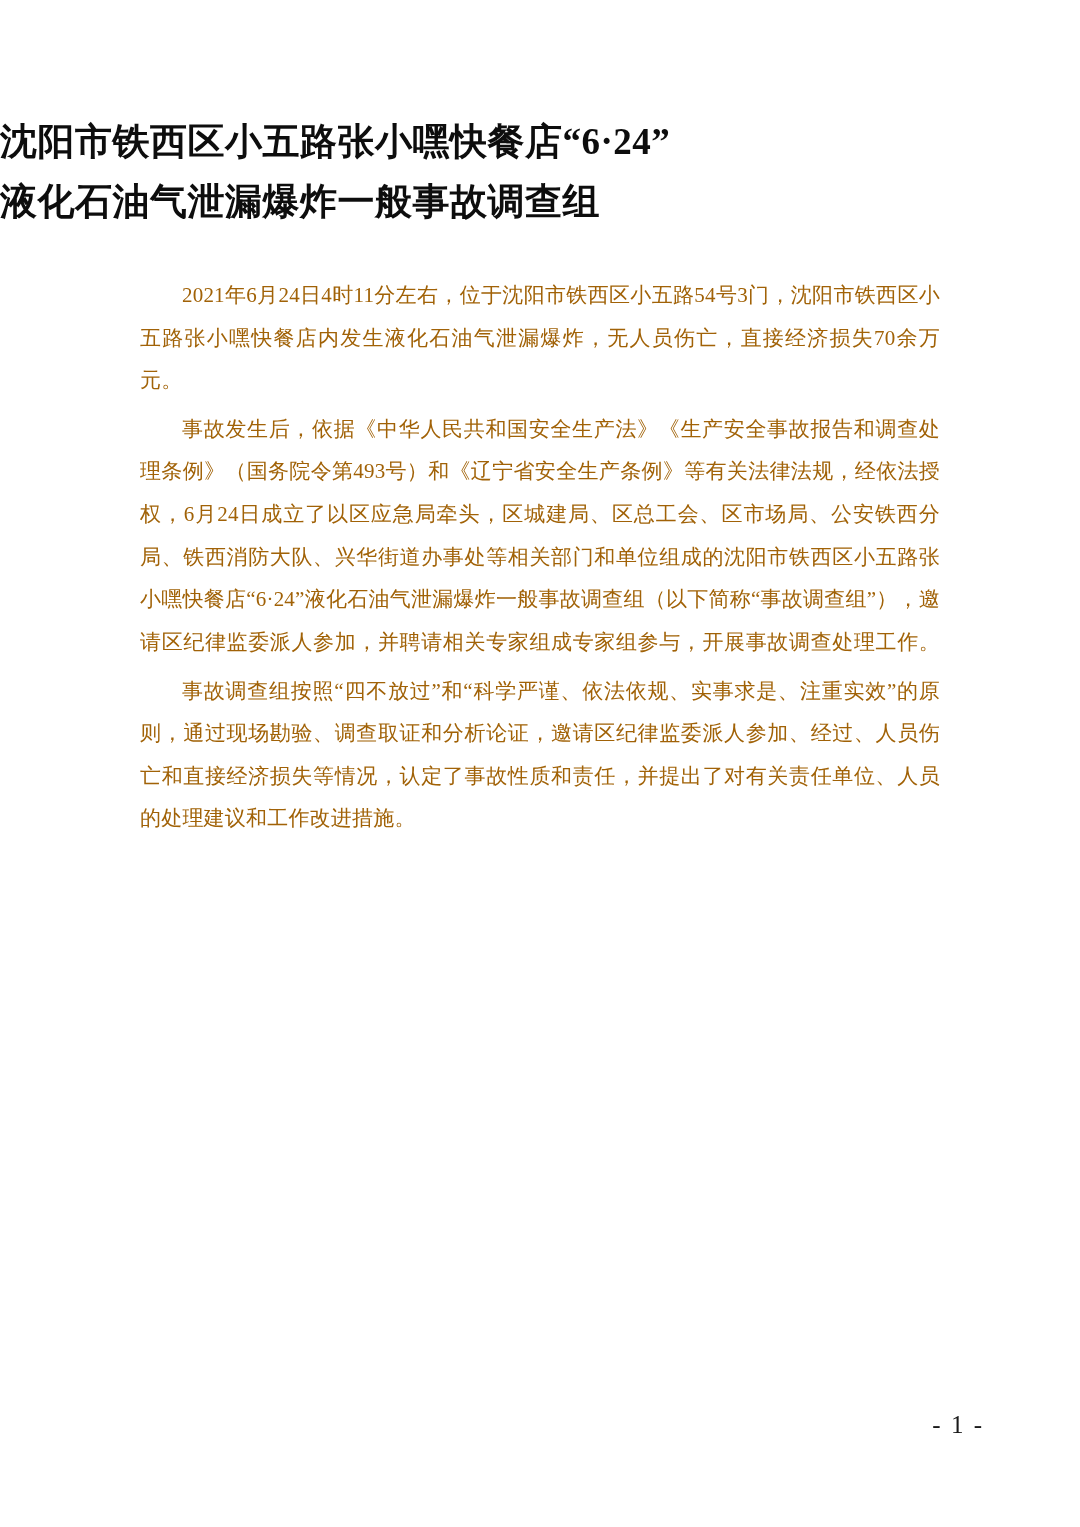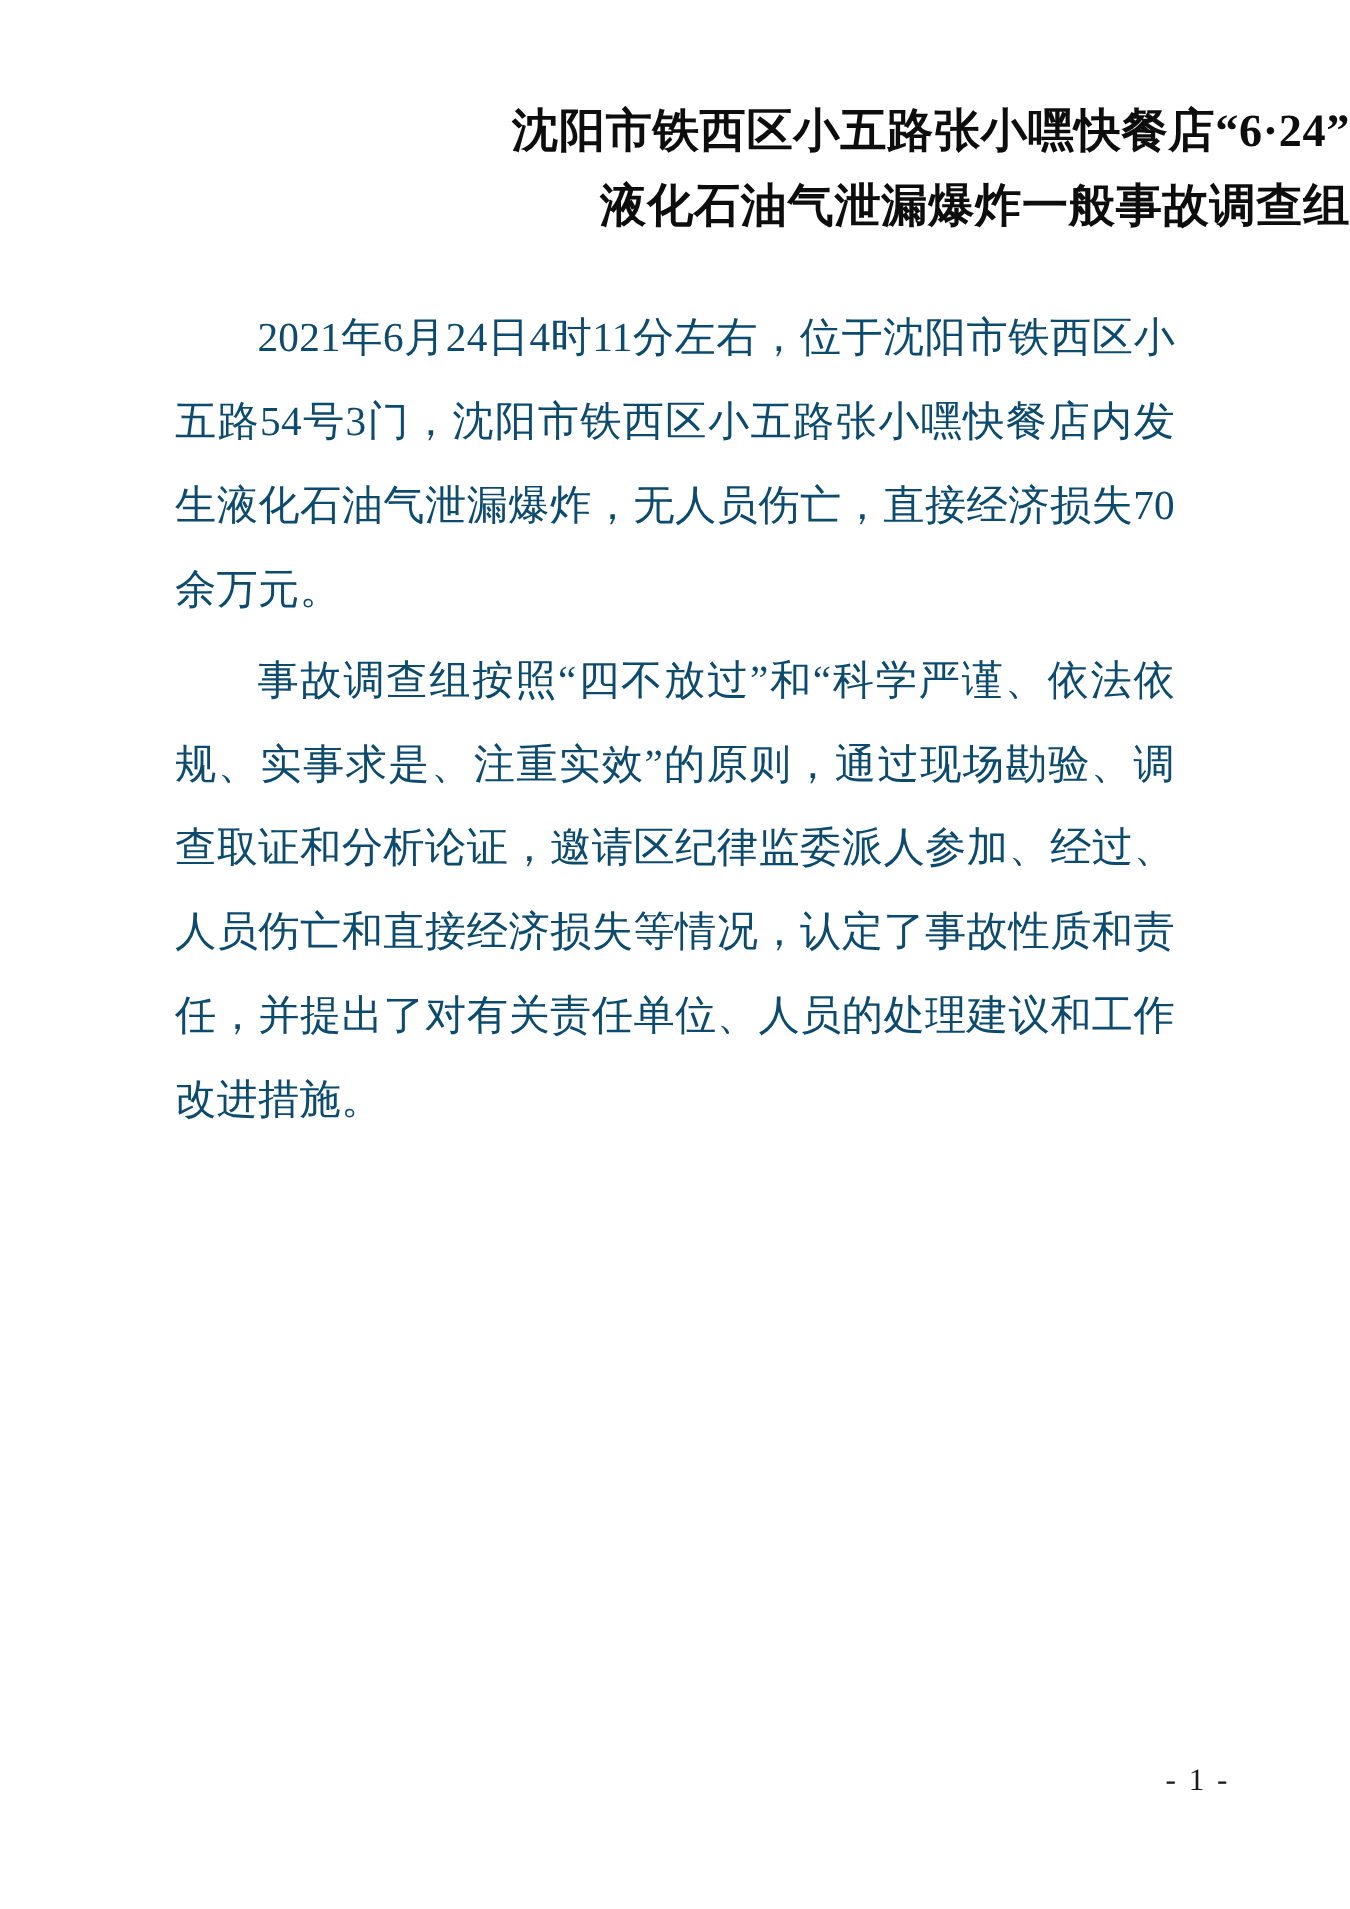--- a/index.html
+++ b/index.html
@@ -17,47 +17,47 @@
   }
   .page {
     width: 1080px;
     height: 1527px;
     box-sizing: border-box;
     padding: 0;
     position: relative;
   }
   .doc-title {
     margin: 0;
-    padding-top: 76px;
-    text-align: right;
+    padding-top: 112px;
+    text-align: left;
     font-size: 37px;
     font-weight: bold;
     line-height: 1.62;
     letter-spacing: 0.5px;
     font-family: "Liberation Serif", "DejaVu Serif", serif;
     color: #0d0d0d;
   }
   .doc-title .title-line {
     display: block;
     white-space: nowrap;
   }
   .body-block {
     margin: 0 auto;
     width: 800px;
     padding-top: 42px;
   }
   p.para {
     margin: 0 0 6px 0;
-    font-size: 33px;
+    font-size: 21px;
     line-height: 2.03;
     text-align: justify;
     text-align-last: left;
     text-justify: inter-ideograph;
     text-indent: 2em;
-    color: #0c4a6e;
+    color: #a16207;
     letter-spacing: 0.2px;
   }
   p.para.justify-all {
     text-align-last: justify;
   }
   h2.section-heading {
     margin: 14px 0 0 0;
     font-size: 29px;
     font-weight: bold;
     line-height: 2.0;
@@ -78,18 +78,19 @@
 
 <div class="page">
 
   <h1 class="doc-title">
     <span class="title-line">沈阳市铁西区小五路张小嘿快餐店“6·24”</span>
     <span class="title-line">液化石油气泄漏爆炸一般事故调查组</span>
   </h1>
 
   <div class="body-block">
     <p class="para">2021年6月24日4时11分左右，位于沈阳市铁西区小五路54号3门，沈阳市铁西区小五路张小嘿快餐店内发生液化石油气泄漏爆炸，无人员伤亡，直接经济损失70余万元。</p>
+    <p class="para justify-all">事故发生后，依据《中华人民共和国安全生产法》《生产安全事故报告和调查处理条例》（国务院令第493号）和《辽宁省安全生产条例》等有关法律法规，经依法授权，6月24日成立了以区应急局牵头，区城建局、区总工会、区市场局、公安铁西分局、铁西消防大队、兴华街道办事处等相关部门和单位组成的沈阳市铁西区小五路张小嘿快餐店“6·24”液化石油气泄漏爆炸一般事故调查组（以下简称“事故调查组”），邀请区纪律监委派人参加，并聘请相关专家组成专家组参与，开展事故调查处理工作。</p>
     <p class="para">事故调查组按照“四不放过”和“科学严谨、依法依规、实事求是、注重实效”的原则，通过现场勘验、调查取证和分析论证，邀请区纪律监委派人参加、经过、人员伤亡和直接经济损失等情况，认定了事故性质和责任，并提出了对有关责任单位、人员的处理建议和工作改进措施。</p>
   </div>
 
   <div class="page-number">- 1 -</div>
 
 </div>
 
 </body></html>

